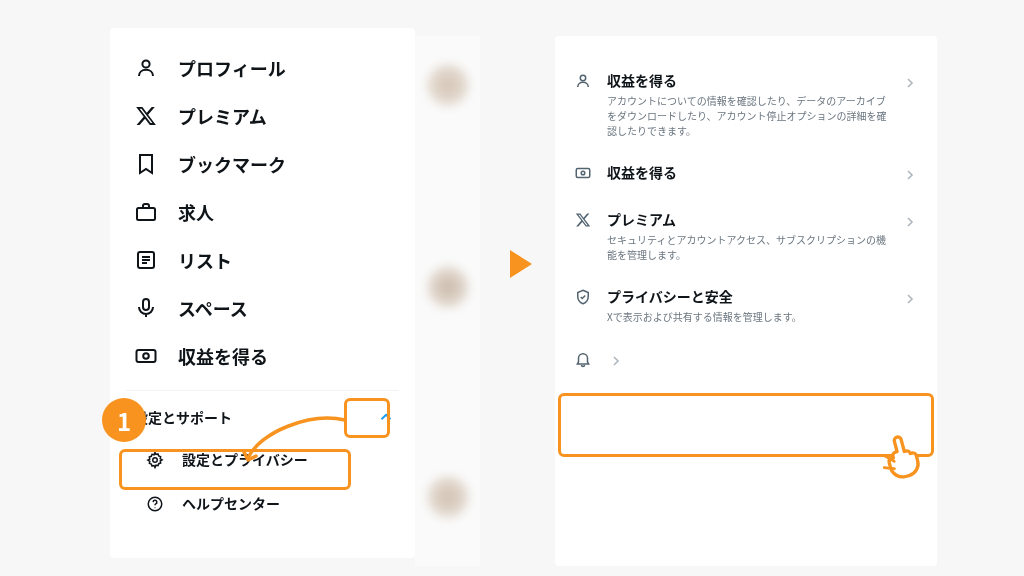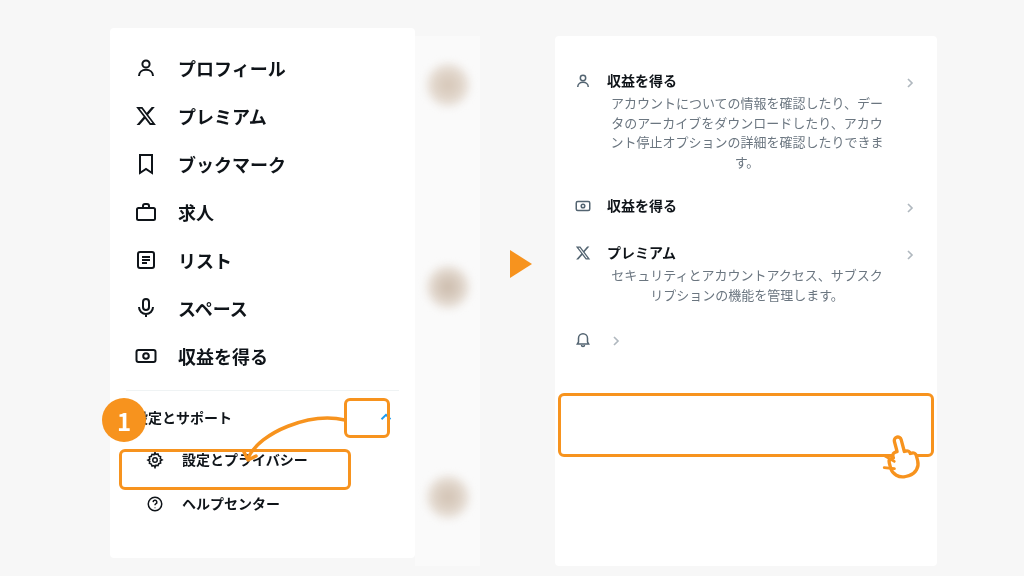--- a/index.html
+++ b/index.html
@@ -144,24 +144,23 @@
       flex: 1;
       min-width: 0;
     }
     .settings-title {
       font-size: 14px;
       font-weight: 700;
       color: #0f1419;
       margin-bottom: 3px;
     }
     .settings-desc {
-      font-size: 13px;
+      font-size: 10px;
       color: #6b7680;
       line-height: 1.5;
-      text-align: center;
     }
     .chevron-right {
       width: 18px;
       height: 18px;
       flex: 0 0 18px;
       display: flex;
       align-items: center;
       justify-content: center;
       color: #b0b8bf;
       margin-top: 4px;
@@ -394,20 +393,37 @@
         <div class="settings-title">プレミアム</div>
         <div class="settings-desc">セキュリティとアカウントアクセス、サブスクリプションの機能を管理します。</div>
       </div>
       <span class="chevron-right">
         <svg width="16" height="16" viewBox="0 0 24 24" fill="none" stroke="#b0b8bf" stroke-width="2.5">
             <path d="M9 6l6 6-6 6"></path>
           </svg>
       </span>
     </div>
 
+    <div class="settings-item">
+      <span class="settings-icon">
+        <svg width="18" height="18" viewBox="0 0 24 24" fill="none" stroke="#536471" stroke-width="2">
+            <path d="M12 3l7 3v5c0 4.5-3 8.5-7 10-4-1.5-7-5.5-7-10V6l7-3z"></path>
+            <path d="M9 12l2 2 4-4"></path>
+          </svg>
+      </span>
+      <div class="settings-text">
+        <div class="settings-title">プライバシーと安全</div>
+        <div class="settings-desc">Xで表示および共有する情報を管理します。</div>
+      </div>
+      <span class="chevron-right">
+        <svg width="16" height="16" viewBox="0 0 24 24" fill="none" stroke="#b0b8bf" stroke-width="2.5">
+            <path d="M9 6l6 6-6 6"></path>
+          </svg>
+      </span>
+    </div>
 
     <div class="settings-item">
       <span class="settings-icon">
         <svg width="18" height="18" viewBox="0 0 24 24" fill="none" stroke="#536471" stroke-width="2">
             <path d="M6 16V11a6 6 0 1 1 12 0v5l1.5 2.5h-15L6 16z"></path>
             <path d="M10 20a2 2 0 0 0 4 0"></path>
           </svg>
       </span>
       <span class="chevron-right">
         <svg width="16" height="16" viewBox="0 0 24 24" fill="none" stroke="#b0b8bf" stroke-width="2.5">

